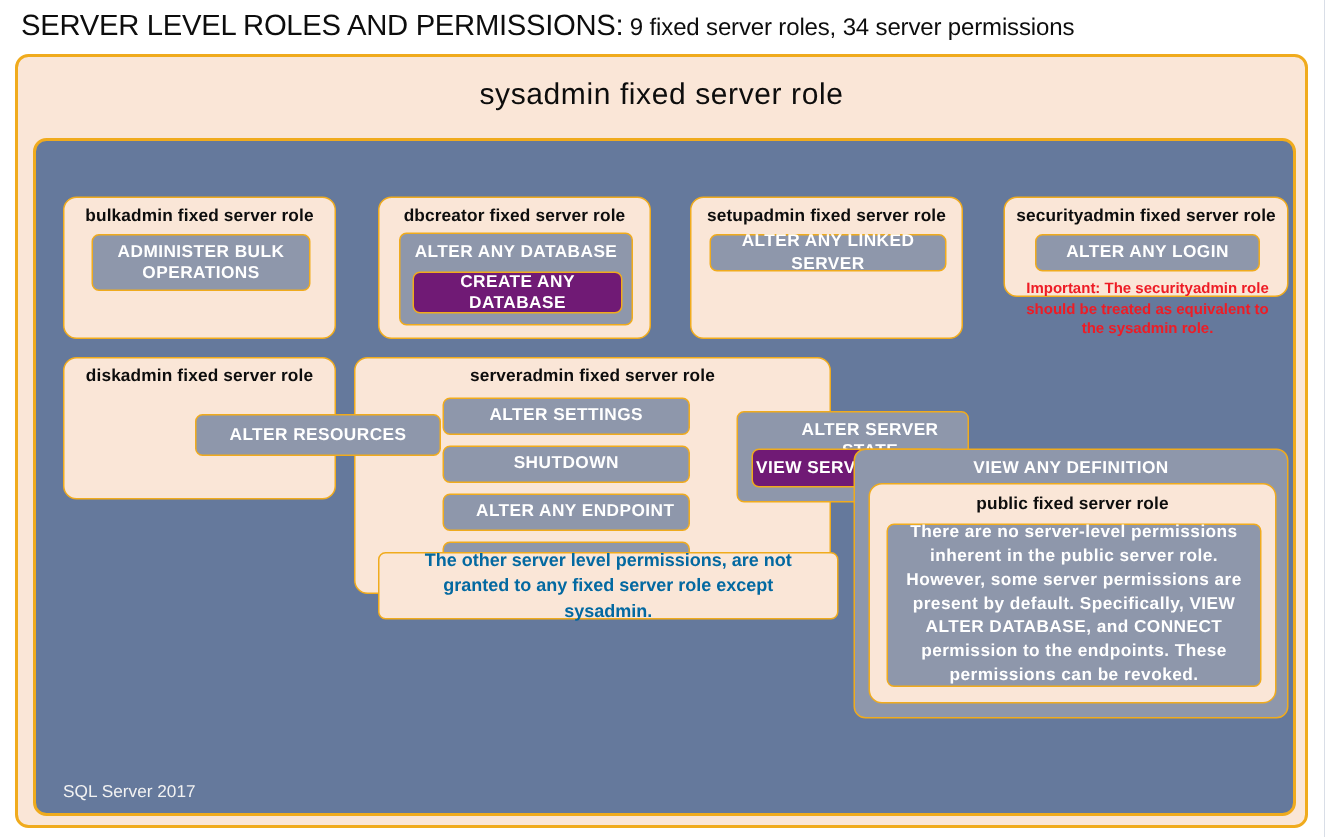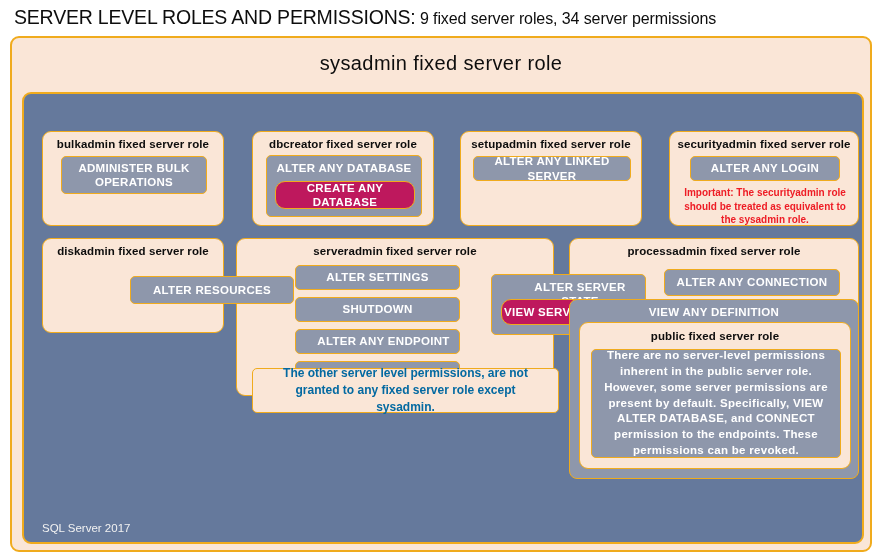--- a/index.html
+++ b/index.html
@@ -117,22 +117,21 @@
     font-size: 11.5px;
     font-weight: bold;
     letter-spacing: 0.3px;
     display: flex;
     align-items: center;
     justify-content: center;
     text-align: center;
     line-height: 1.25;
   }
   .perm.dark {
-    background: #be185d;
-    border-radius: 10px;
+    background: #701a75;
   }
   .perm.nested-parent {
     display: block;
     padding-top: 5px;
   }
   .perm-parent-label {
     display: block;
     text-align: center;
     font-size: 11.5px;
     font-weight: bold;
@@ -198,42 +197,38 @@
         <span class="perm-parent-label">ALTER ANY DATABASE</span>
         <div class="perm dark" style="left:8px; top:25px; width:140px; height:28px;">CREATE  ANY DATABASE</div>
       </div>
     </div>
 
     <div class="role-panel" style="left:436px; top:37px; width:182px; height:95px;padding-left:28px;">
       <div class="role-title">setupadmin fixed server role</div>
       <div class="perm" style="left:12px; top:24px; width:158px; height:25px;">ALTER ANY LINKED SERVER</div>
     </div>
 
-    <div class="role-panel" style="left:645px; top:37px; width:190px; height:95px;padding-left:28px;">
+    <div class="role-panel" style="left:645px; top:37px; width:190px; height:67px;padding-left:28px;">
       <div class="role-title">securityadmin fixed server role</div>
       <div class="perm" style="left:20px; top:24px; width:150px; height:25px;">ALTER ANY LOGIN</div>
       <div class="warn-text" style="left:6px; top:54px; width:178px;">Important:  The securityadmin role should  be treated as equivalent to the  sysadmin role.</div>
     </div>
 
     <div class="role-panel" style="left:18px; top:144px; width:182px; height:95px;">
       <div class="role-title">diskadmin fixed server role</div>
     </div>
 
     <div class="role-panel" style="left:212px; top:144px; width:318px; height:158px;">
       <div class="role-title">serveradmin fixed server role</div>
       <div class="perm" style="left:58px; top:26px; width:165px; height:25px;">ALTER SETTINGS</div>
       <div class="perm" style="left:58px; top:58px; width:165px; height:25px;">SHUTDOWN</div>
       <div class="perm" style="left:58px; top:90px; width:165px; height:25px;padding-left:12px;">ALTER ANY ENDPOINT</div>
       <div class="perm" style="left:58px; top:122px; width:165px; height:25px;">CREATE  ENDPOINT</div>
     </div>
 
-    <div class="role-panel" style="left:545px; top:144px; width:290px; height:95px;">
-      <div class="role-title">processadmin fixed server role</div>
-      <div class="perm" style="left:94px; top:30px; width:176px; height:27px;">ALTER ANY CONNECTION</div>
-    </div>
 
     <div class="perm" style="left:106px; top:182px; width:164px; height:28px; z-index:5;">ALTER RESOURCES</div>
 
     <div class="perm nested-parent" style="left:467px; top:180px; width:155px; height:61px; z-index:5;padding-left:23px;">
       <span class="perm-parent-label">ALTER SERVER STATE</span>
       <div class="perm dark" style="left:9px; top:24px; width:130px; height:26px;">VIEW SERVER STATE</div>
     </div>
 
     <div class="note-box" style="left:228px; top:274px; width:307px; height:45px;">The other server level permissions, are not granted to any fixed server role except sysadmin.</div>
 

